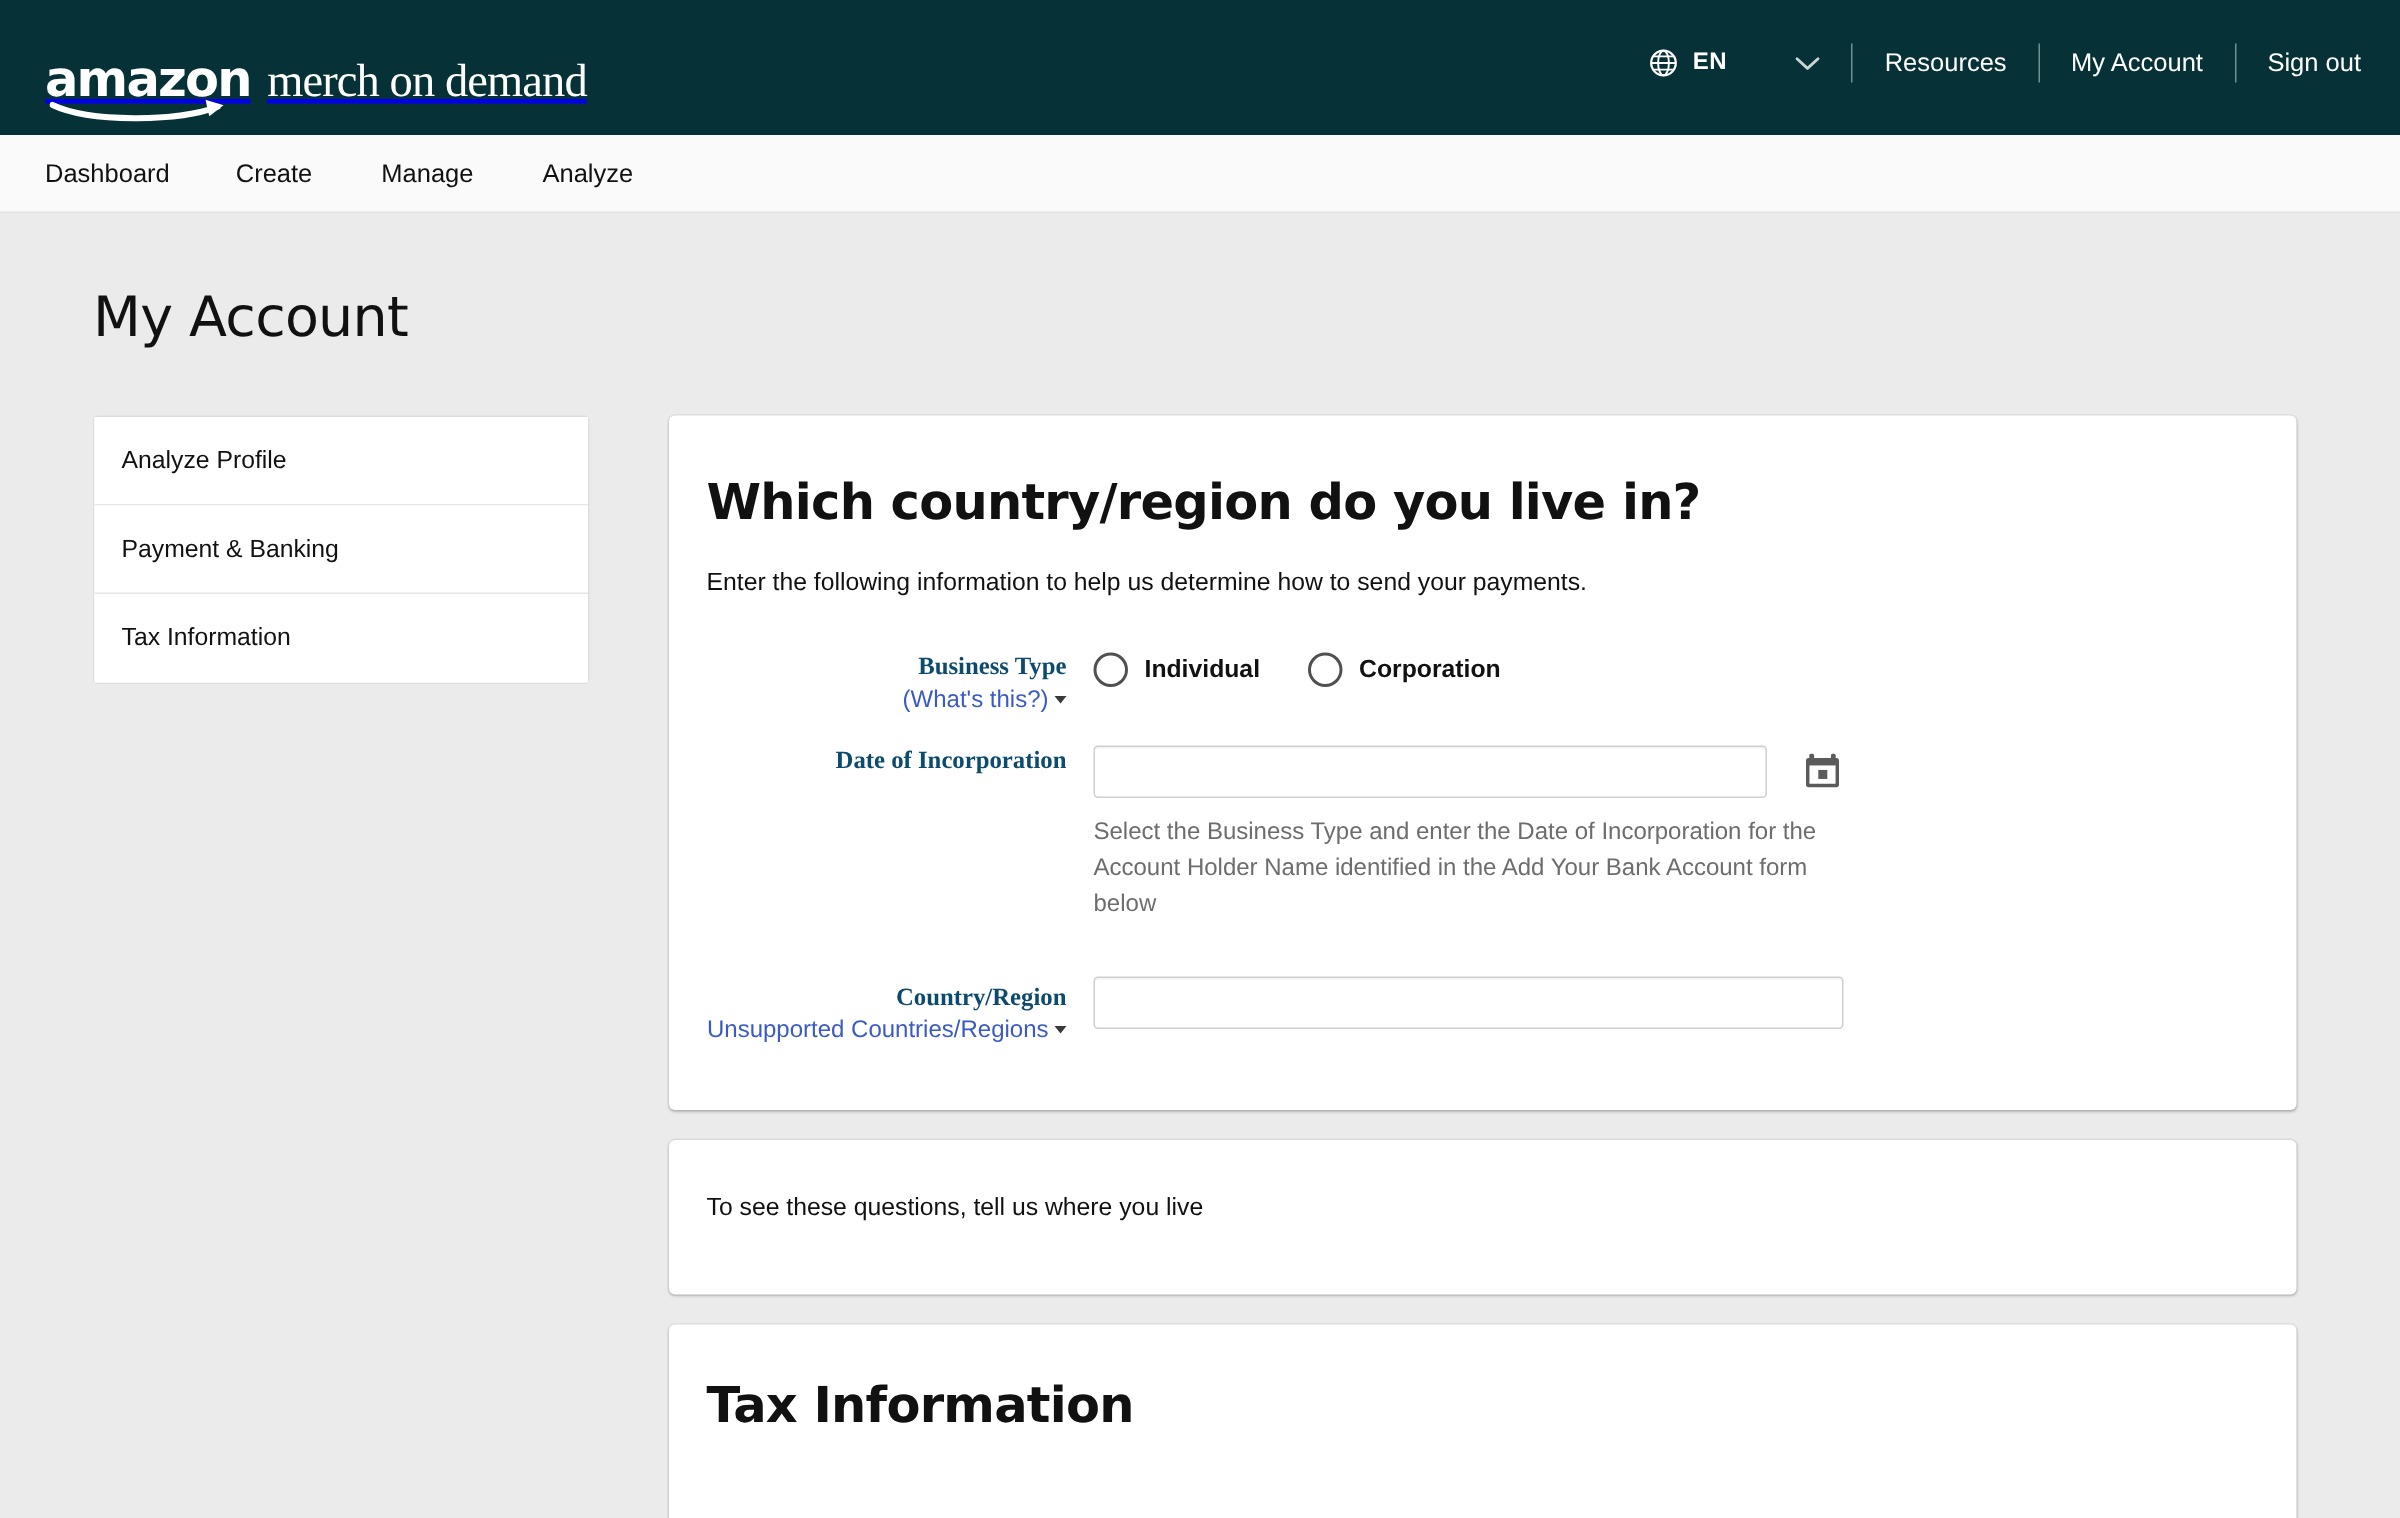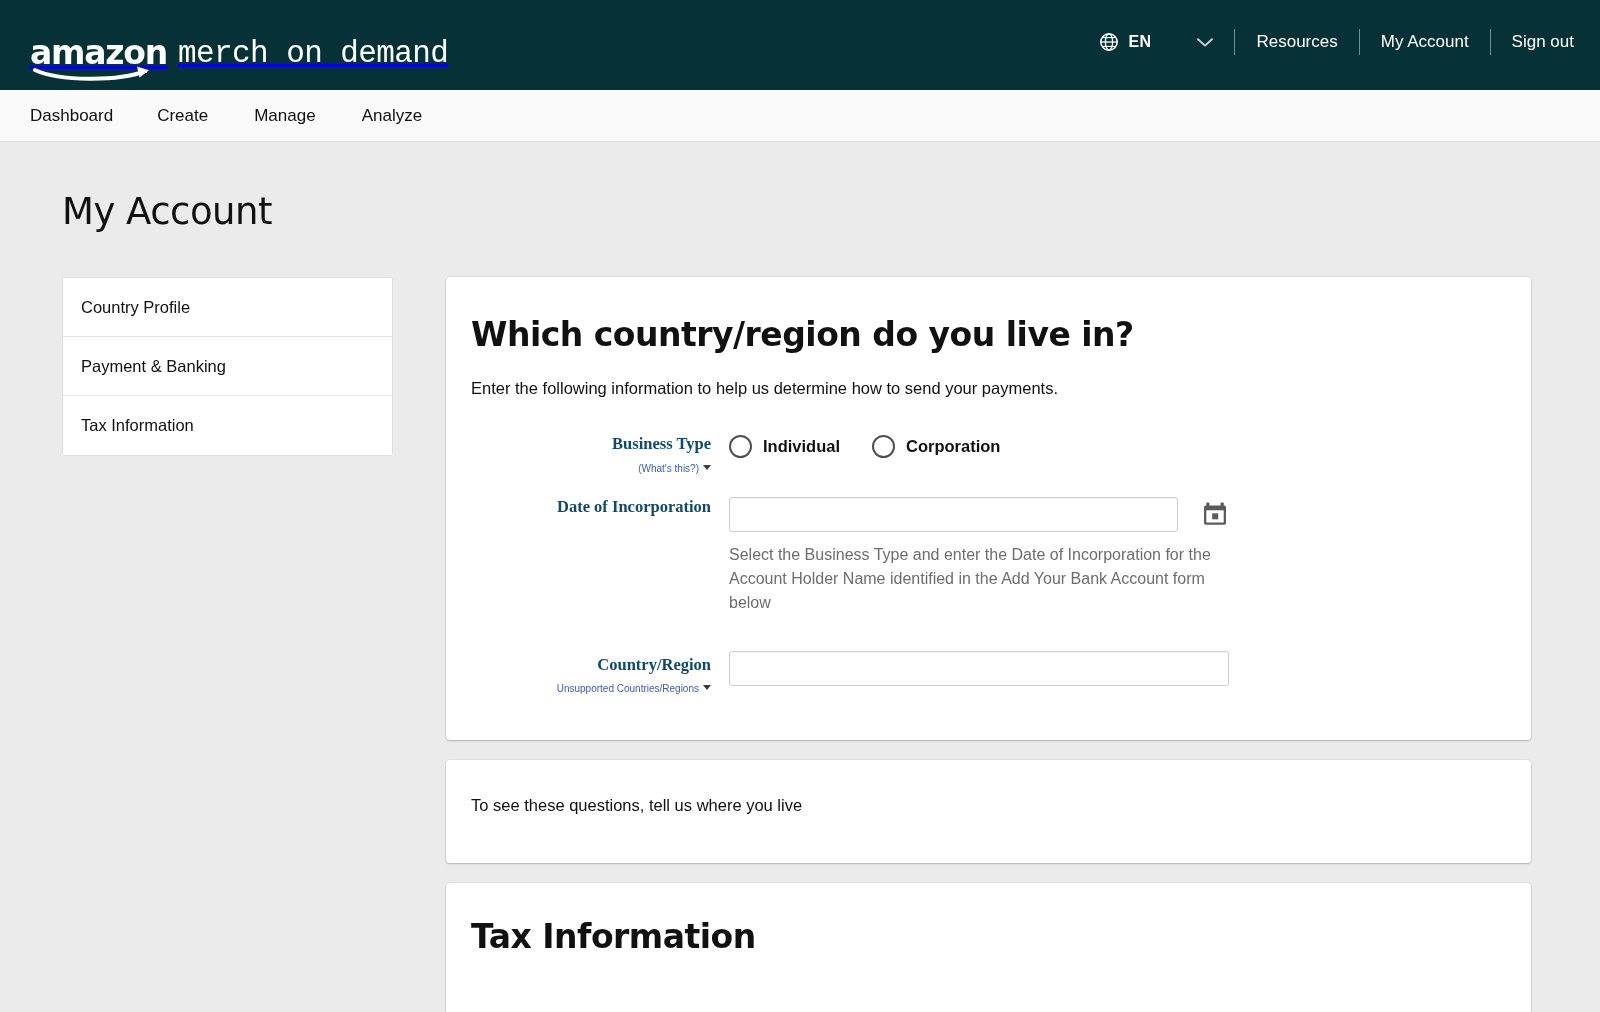--- a/index.html
+++ b/index.html
@@ -45,21 +45,21 @@
   }
   .swoosh {
     position: absolute;
     left: 3px;
     bottom: -13px;
     width: 124px;
     height: 17px;
     pointer-events: none;
   }
   .brand-rest {
-    font-family: Liberation Mono, monospace;
+    font-family: Liberation Serif, serif;
     font-size: 31px;
     font-weight: 400;
     letter-spacing: -0.6px;
     color: #ffffff;
     line-height: 1;
     margin-left: 11px;
   }
 
   .topbar-right {
     margin-left: auto;
@@ -213,21 +213,21 @@
     line-height: 1.25;
     display: block;
     font-family: Liberation Serif, serif;
   }
   .sublink-wrap {
     display: block;
     margin-top: 3px;
     white-space: nowrap;
   }
   .sublink {
-    font-size: 10px;
+    font-size: 16px;
     color: #3b5bc4;
     text-decoration: none;
   }
   .caret-down {
     display: inline-block;
     width: 0; height: 0;
     border-left: 4px solid transparent;
     border-right: 4px solid transparent;
     border-top: 5px solid #3a3a3a;
     margin-left: 4px;
@@ -356,21 +356,21 @@
 </div>
 
 <div class="page">
 
   <h1 class="page-title">My Account</h1>
 
   <div class="layout">
 
     <div class="sidebar">
       <div class="sidebar-item">
-        <span>Country Profile</span>
+        <span>Analyze Profile</span>
       </div>
       <div class="sidebar-item">
         <span>Payment &amp; Banking</span>
       </div>
       <div class="sidebar-item">
         <span>Tax Information</span>
       </div>
     </div>
 
     <div class="main">

